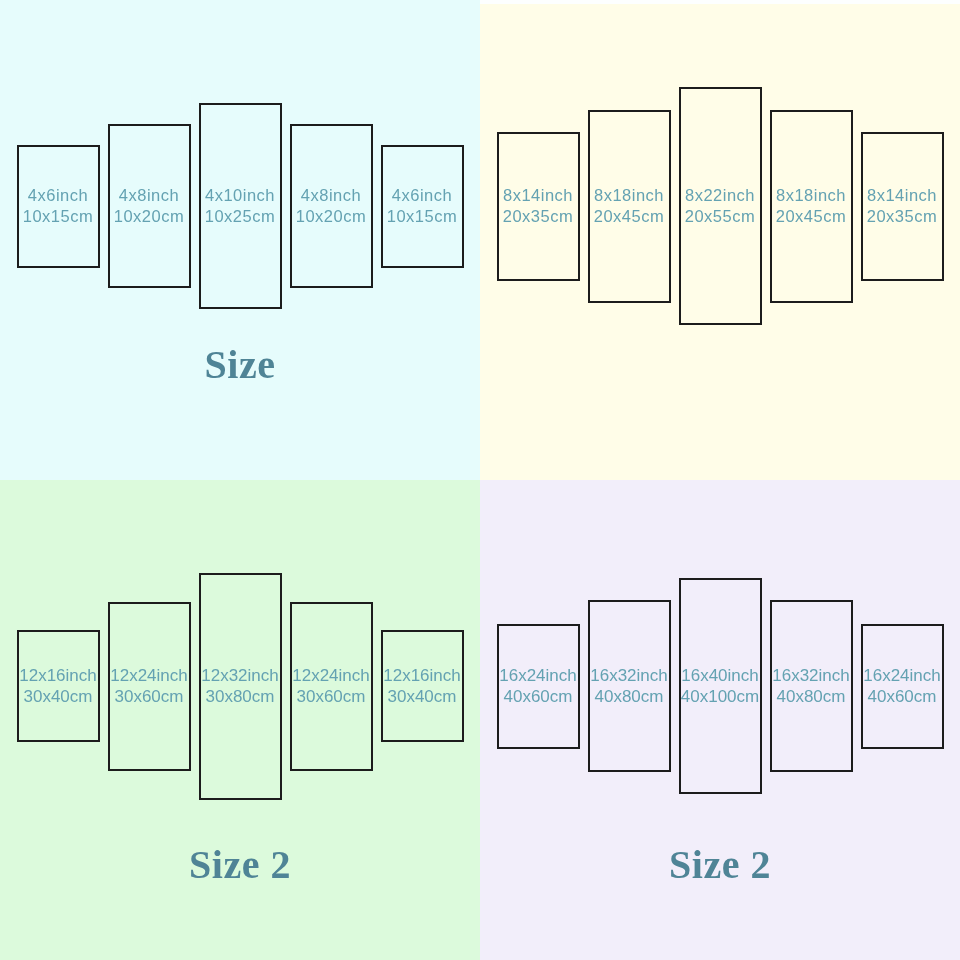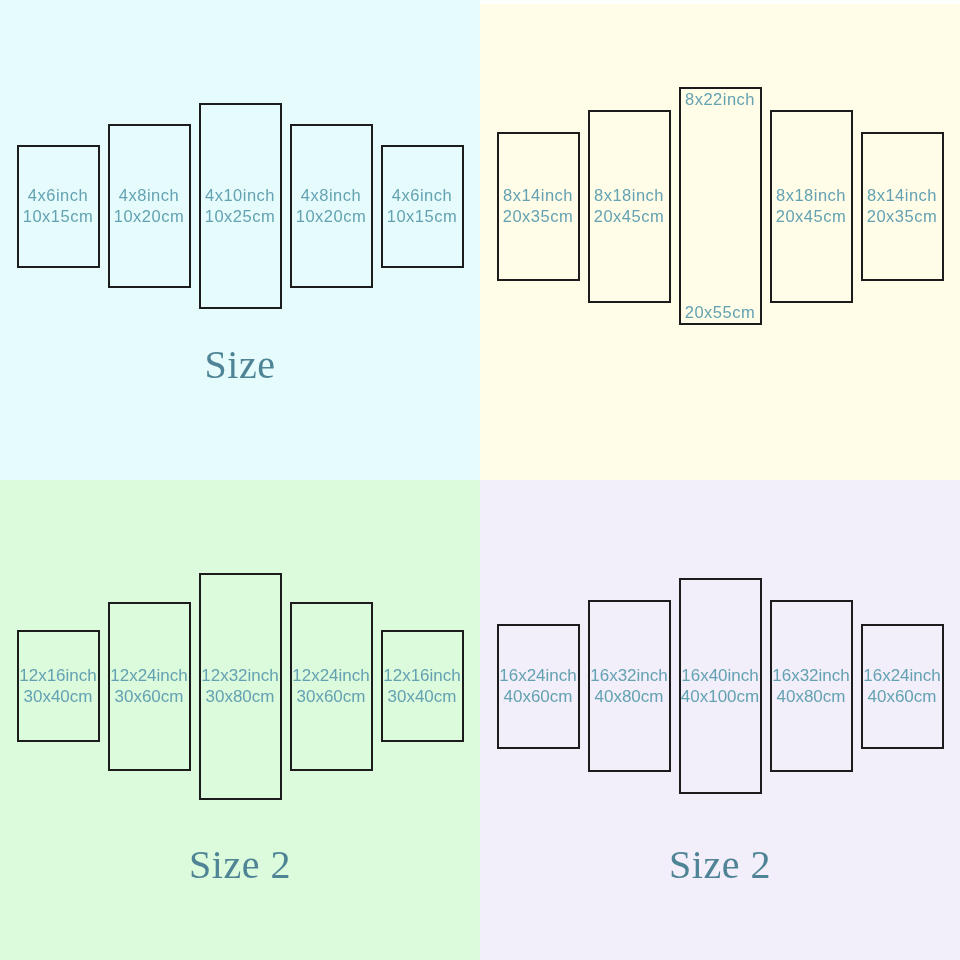--- a/index.html
+++ b/index.html
@@ -53,21 +53,21 @@
     white-space: nowrap;
   }
   .q-top .panel .line { letter-spacing: 0.5px; font-size: 16.5px; }
   .title {
     position: absolute;
     top: 344px;
     left: 0;
     width: 480px;
     text-align: center;
     font-family: "Liberation Serif", serif;
-    font-weight: normal;
+    font-weight: bold;
     font-size: 40px;
     line-height: 42px;
     color: #4f8496;
     letter-spacing: 0.5px;
   }
   .q-bottom .title { top: 364px; }
 </style>
 </head>
 <body>
 
@@ -103,21 +103,21 @@
     <div class="top-strip"></div>
     <div class="panels">
       <div class="panel" style="height: 149px;">
         <div class="line">8x14inch</div>
         <div class="line">20x35cm</div>
       </div>
       <div class="panel" style="height: 193px;">
         <div class="line">8x18inch</div>
         <div class="line">20x45cm</div>
       </div>
-      <div class="panel" style="height: 238px; justify-content: space-between;">
+      <div class="panel" style="height: 238px;">
         <div class="line">8x22inch</div>
         <div class="line">20x55cm</div>
       </div>
       <div class="panel" style="height: 193px;">
         <div class="line">8x18inch</div>
         <div class="line">20x45cm</div>
       </div>
       <div class="panel" style="height: 149px;">
         <div class="line">8x14inch</div>
         <div class="line">20x35cm</div>

